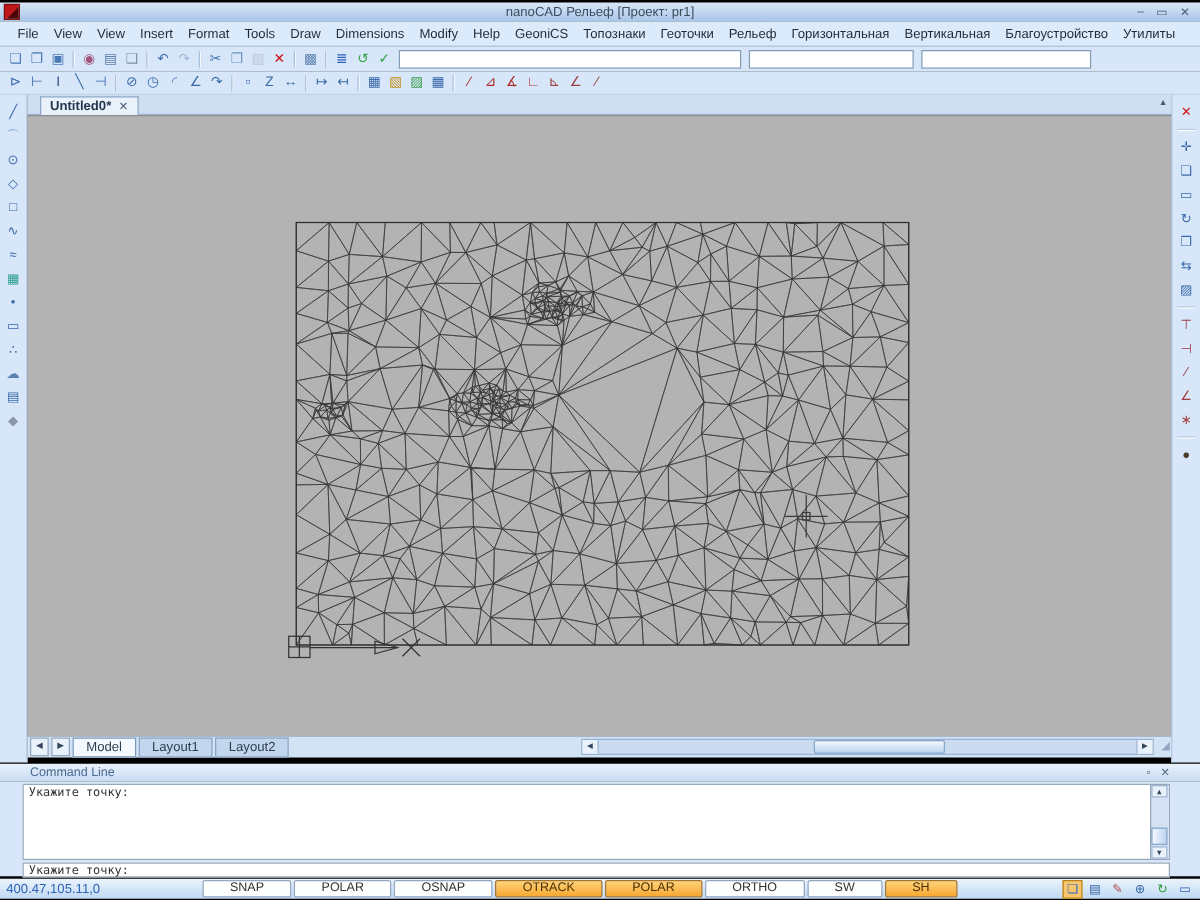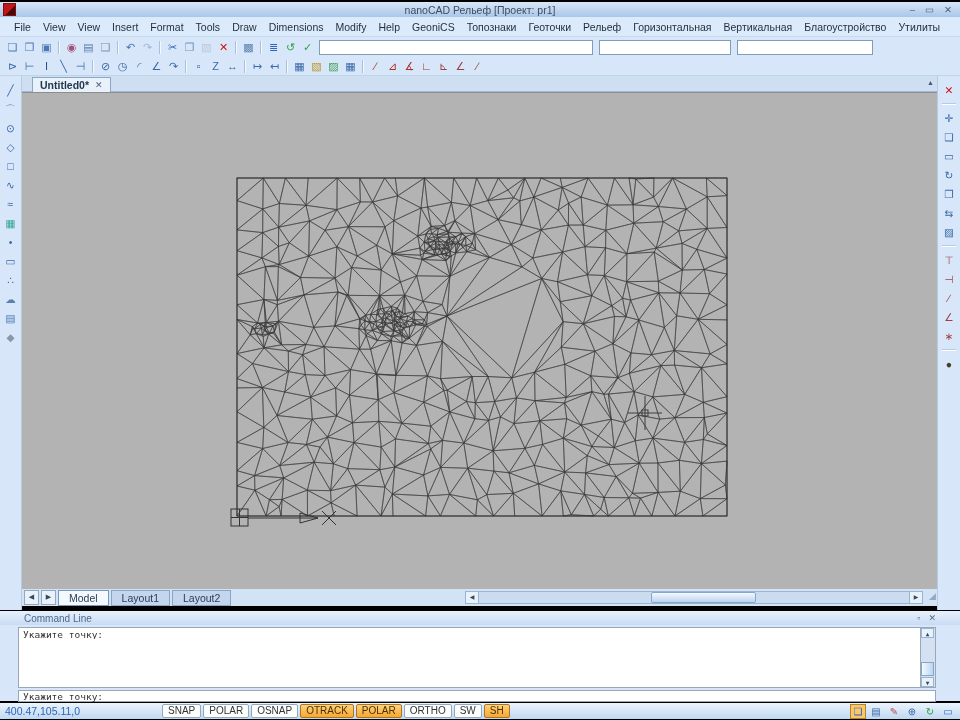--- a/index.html
+++ b/index.html
@@ -53,21 +53,21 @@
   .cmdline{height:10px;white-space:pre;overflow:hidden}
   .vscroll{position:absolute;right:0;top:0;width:14px;height:59px;background:#d3e1f2;border-left:1px solid #98a8b8}
   .vbtn{position:absolute;left:0;width:13px;height:10px;background:#e9f1fb;font-size:6px;line-height:10px;text-align:center;color:#34485e;border:1px solid #9ab4d4;box-sizing:border-box}
   .vbtn.down{bottom:0}
   .vthumb{position:absolute;left:0;bottom:11px;width:13px;height:14px;background:linear-gradient(90deg,#f4f9ff,#bcd4f0);border:1px solid #87a6cc;box-sizing:border-box}
   .cmdprompt{position:absolute;left:18px;top:65px;width:918px;height:12px;background:#fff;border:1px solid #98a8b8;box-sizing:border-box;font-family:"DejaVu Sans Mono",monospace;font-size:9.5px;color:#333;padding:0 4px;line-height:11px}
   
   .statusbar{position:absolute;left:0;top:703px;width:960px;height:16px;background:linear-gradient(#ecf4fd,#bfd8f2);display:flex;align-items:center}
   .coords{margin-left:5px;font-size:10.5px;color:#2d64b8}
   .toggles{position:absolute;left:162px;top:1px;display:flex;gap:2px}
-  .sbtn{height:12px;line-height:12px;padding:0 5px;font-size:10px;color:#333;background:#fdfefe;border:1px solid #93a8c0;border-radius:2px}
+  .sbtn{height:12px;line-height:12px;padding:0 21px;font-size:10px;color:#333;background:#fdfefe;border:1px solid #93a8c0;border-radius:2px}
   .sbtn.on{background:linear-gradient(#ffd27a,#f7a832);border-color:#a8742a;color:#4a3000}
   .sicons{position:absolute;right:4px;top:1px;display:flex;gap:2px}
   .sico{width:14px;height:13px;line-height:13px;text-align:center;font-size:10px;border:1px solid transparent}
   .sico.active{background:#f9c86e;border-color:#b8821e}
 </style>
 </head>
 <body>
 
 <div class="titlebar">
   <span class="app-icon"></span>

